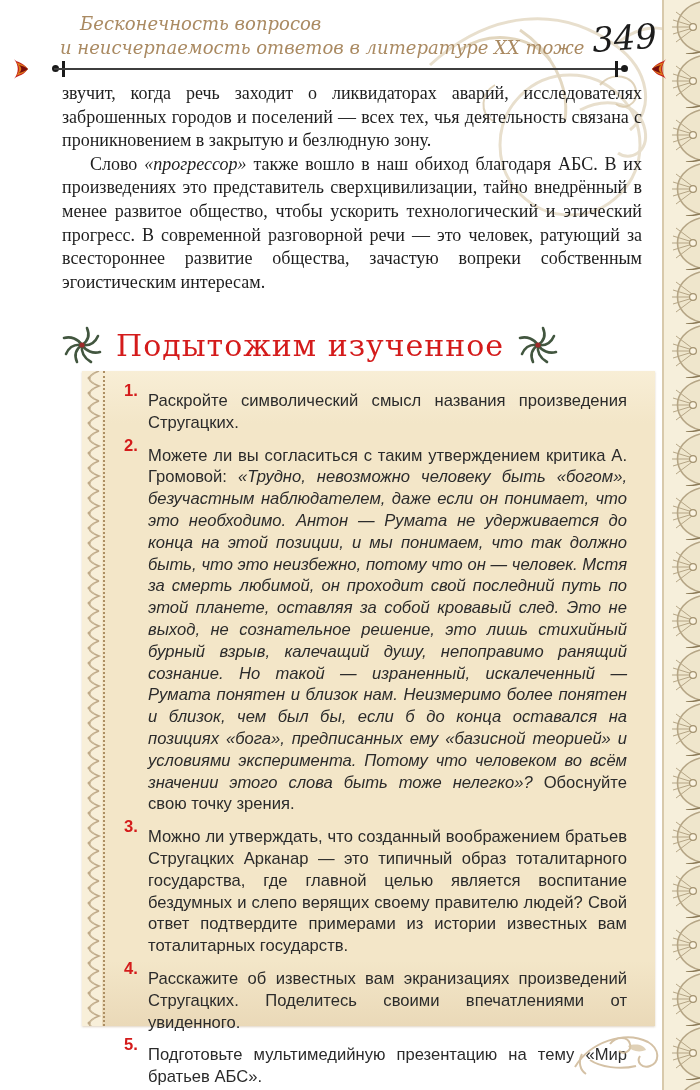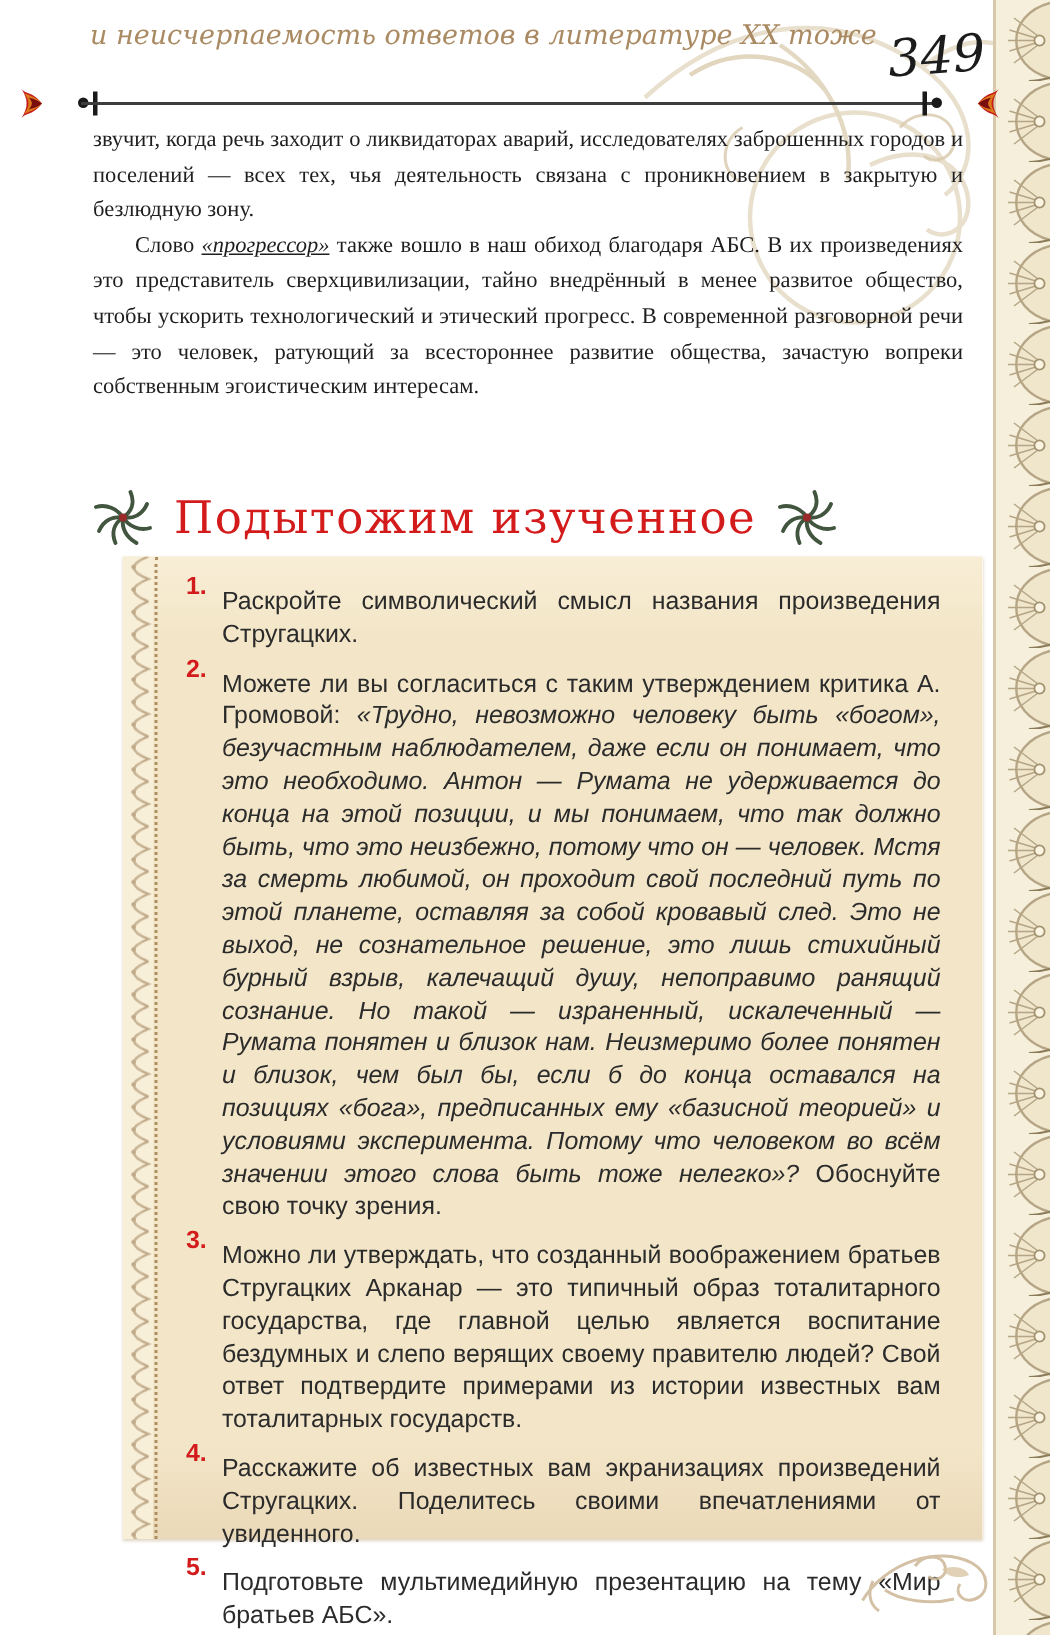--- a/index.html
+++ b/index.html
@@ -25,25 +25,25 @@
     font-size:34px;color:#1c1c1c;transform:rotate(-4deg);
   }
   .rule-row{position:absolute;left:14px;top:56px;width:652px;height:26px;}
   .rule-line{position:absolute;left:40px;top:12px;width:572px;height:2px;background:#3d3d3d;}
   .rule-tick{position:absolute;top:5px;width:3px;height:16px;background:#1a1a1a;}
   .rule-dot{position:absolute;top:9px;width:7px;height:7px;border-radius:50%;background:#1a1a1a;}
   .tulip{position:absolute;top:1px;width:36px;height:24px;}
   
   .bodytext{
     position:absolute;left:62px;top:82px;width:580px;
-    font-size:15px;line-height:23.6px;color:#1e1e1e;text-align:justify;
+    font-size:18px;line-height:23.6px;color:#1e1e1e;text-align:justify;
   }
   .bodytext p{margin:0;}
   .bodytext p.indent{text-indent:28px;}
-  .bodytext em{font-style:italic;text-decoration:underline;}
+  .bodytext em{font-style:italic;}
   
   .section-head{
     position:absolute;left:62px;top:322px;width:586px;height:46px;
     display:flex;align-items:center;justify-content:flex-start;gap:14px;
   }
   .head-title{
     font-family:"DejaVu Serif",serif;font-size:30px;letter-spacing:1px;
     color:var(--accent,#dd1a1a);white-space:nowrap;
   }
   .pinwheel{width:40px;height:40px;flex:0 0 auto;}
@@ -105,20 +105,21 @@
         <circle cx="31" cy="27" r="3.4" fill="#fbf4e2" stroke="#a3926f" stroke-width="1.2"></circle>
         <path d="M38,52 C20,56 20,52 38,56" fill="none" stroke="#8c7b58" stroke-width="1.4"></path>
       </pattern>
     </defs>
     <rect width="38" height="1090" fill="url(#lace)"></rect>
     <line x1="1" y1="0" x2="1" y2="1090" stroke="#d8c9ab" stroke-width="2"></line>
   </svg>
 
   <div class="runhead">
     <div class="runhead-text">
+      <span class="l1">Бесконечность вопросов</span>
       <span class="l2">и неисчерпаемость ответов в литературе XX тоже</span>
     </div>
     <div class="pageno">349</div>
     <div class="rule-row">
 
       <svg class="tulip" style="left:0;" viewBox="0 0 36 24">
         <path d="M14,12 C8,4 3,6 0,2 C5,9 5,15 0,22 C3,18 8,20 14,12 Z" fill="#c41c1c"></path>
         <path d="M14,12 C9,7 6,7 2,5 C6,10 6,14 2,19 C6,17 9,17 14,12 Z" fill="#e8a21a" opacity="0.7"></path>
         <path d="M14,12 C10,9 8,9 5,8 C8,11 8,13 5,16 C8,15 10,15 14,12 Z" fill="#7a0d0d"></path>
       </svg>

